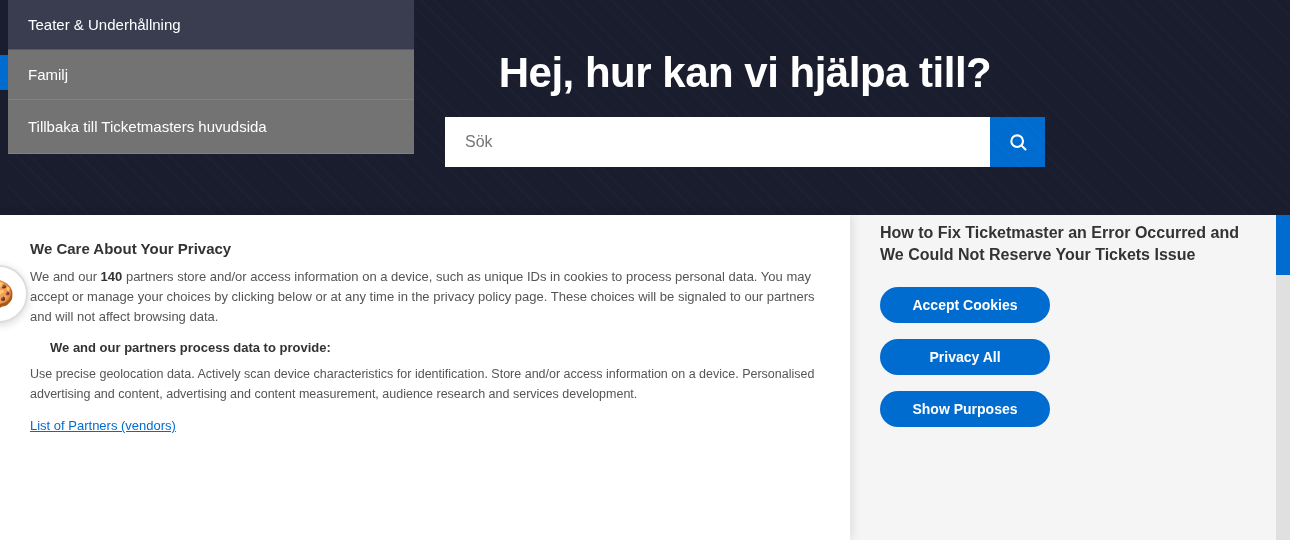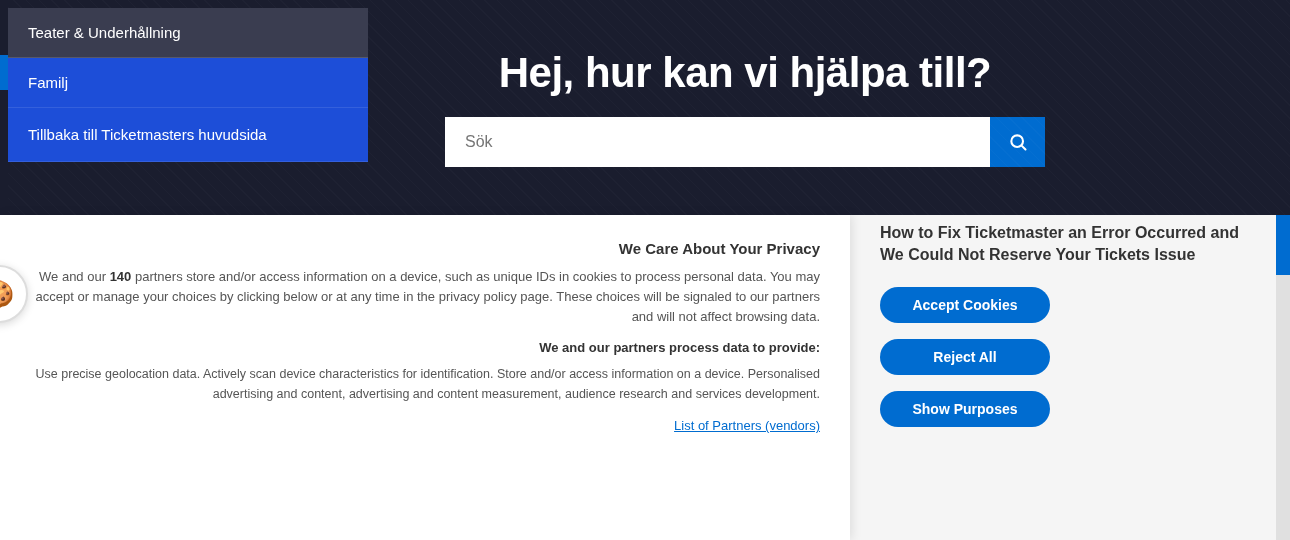--- a/index.html
+++ b/index.html
@@ -45,24 +45,23 @@
       width: 8px;
       height: 35px;
       background: #006cd0;
     }
 
     
     .dropdown-menu {
       position: absolute;
       left: 8px;
       top: 0;
-      width: 360px;
-      background: #1d4ed8;
+      width: 406px;
+      background: #737373;
       z-index: 10;
-      margin-top: 8px;
     }
     .dropdown-item {
       padding: 16px 20px;
       color: #ffffff;
       font-size: 15px;
       border-bottom: 1px solid rgba(255,255,255,0.1);
       cursor: pointer;
     }
     .dropdown-item:first-child {
       background: #3a3d50;
@@ -125,21 +124,20 @@
     }
 
     
     .privacy-panel {
       width: 850px;
       background: #ffffff;
       margin: 0;
       padding: 25px 30px 20px 30px;
       position: relative;
       box-shadow: 2px 0 10px rgba(0,0,0,0.1);
-      text-align: right;
     }
     .cookie-icon-circle {
       position: absolute;
       left: -30px;
       top: 50px;
       width: 58px;
       height: 58px;
       background: #ffffff;
       border-radius: 50%;
       border: 2px solid #ddd;
@@ -297,21 +295,21 @@
     <div class="partners-title">We and our partners process data to provide:</div>
     <div class="partners-text">Use precise geolocation data. Actively scan device characteristics for identification. Store and/or access information on a device. Personalised advertising and content, advertising and content measurement, audience research and services development.</div>
     <a class="list-link">List of Partners (vendors)</a>
   </div>
 
   <div class="article-section">
     <div class="article-title">How to Fix Ticketmaster an Error Occurred and We Could Not Reserve Your Tickets Issue</div>
 
     <div class="cookie-buttons">
       <button class="cookie-btn btn-accept">Accept Cookies</button>
-      <button class="cookie-btn btn-reject">Reject All</button>
+      <button class="cookie-btn btn-reject">Privacy All</button>
       <button class="cookie-btn btn-purposes">Show Purposes</button>
     </div>
   </div>
 
   <div class="right-scrollbar">
     <div class="scrollbar-thumb"></div>
   </div>
 </div>
 
 </body></html>

